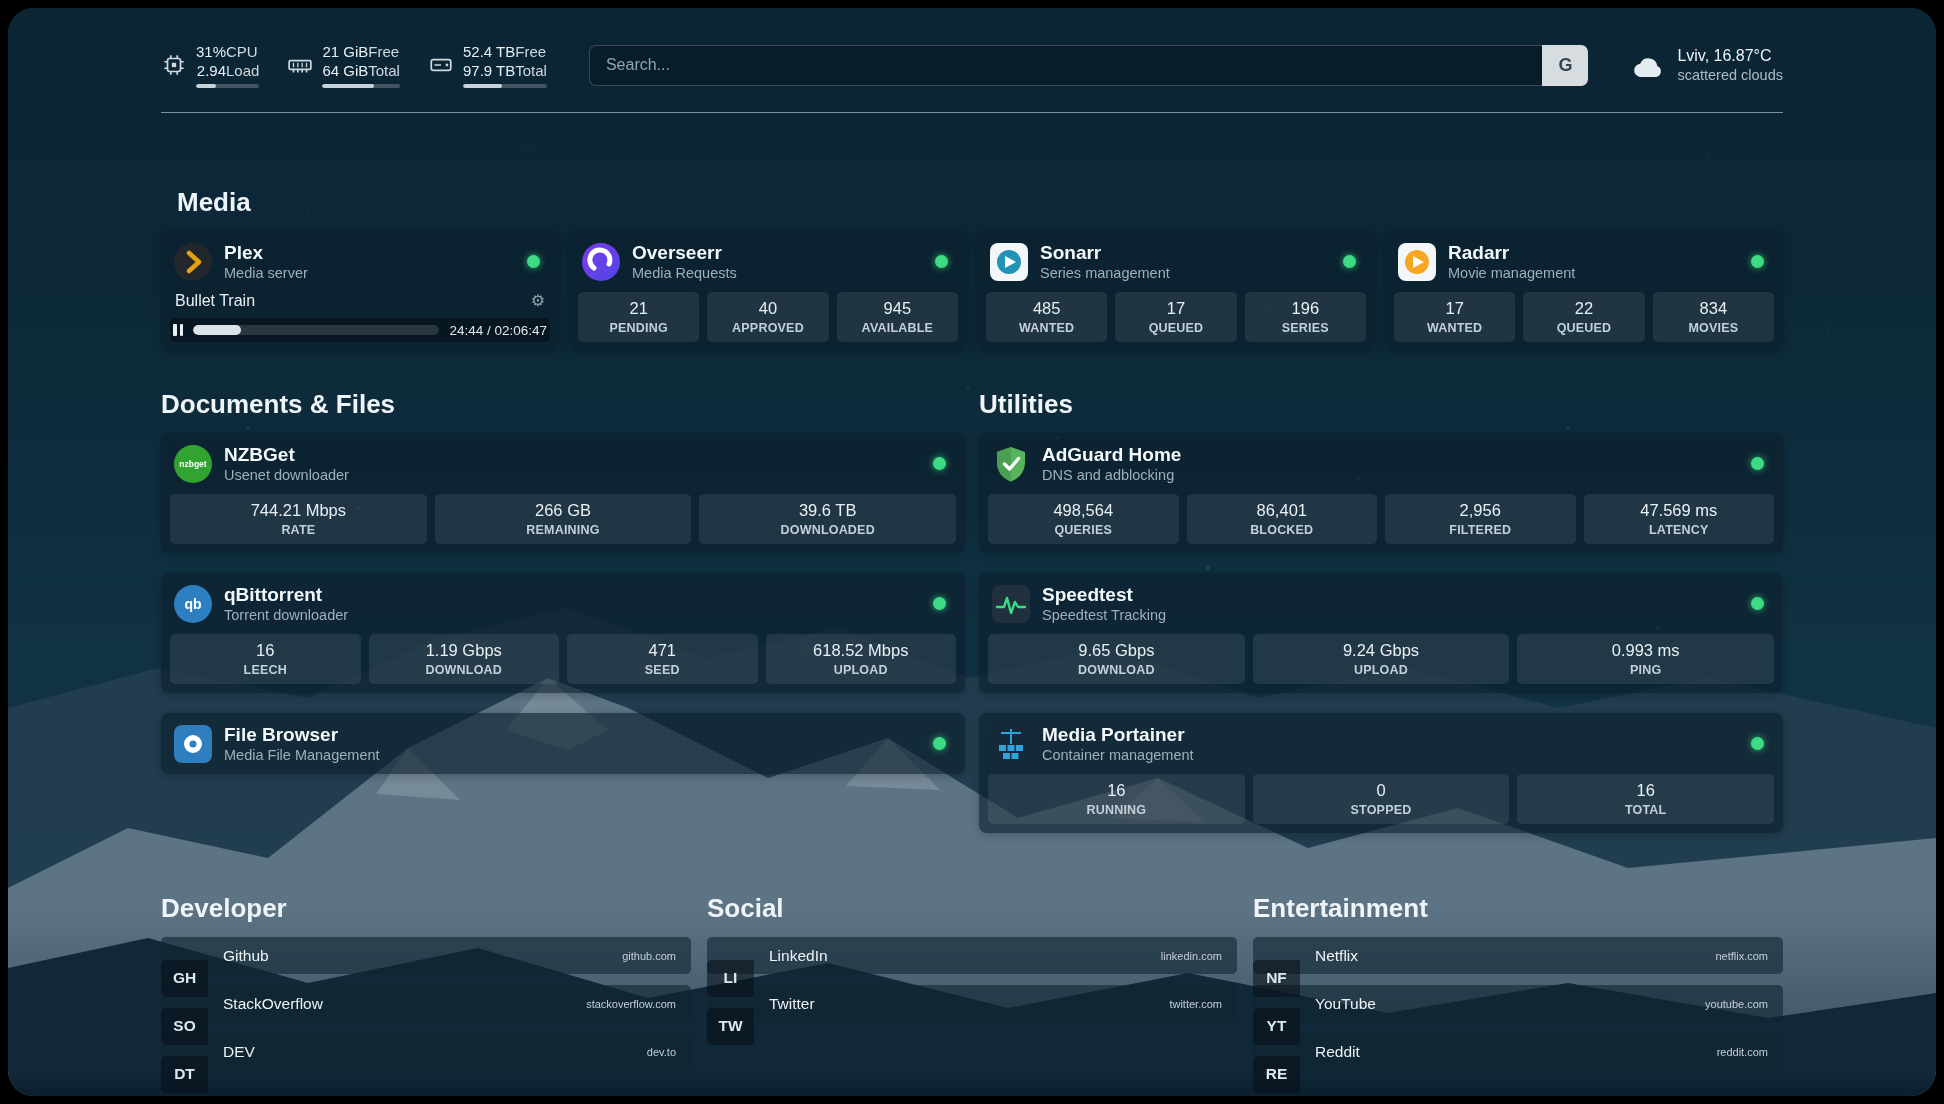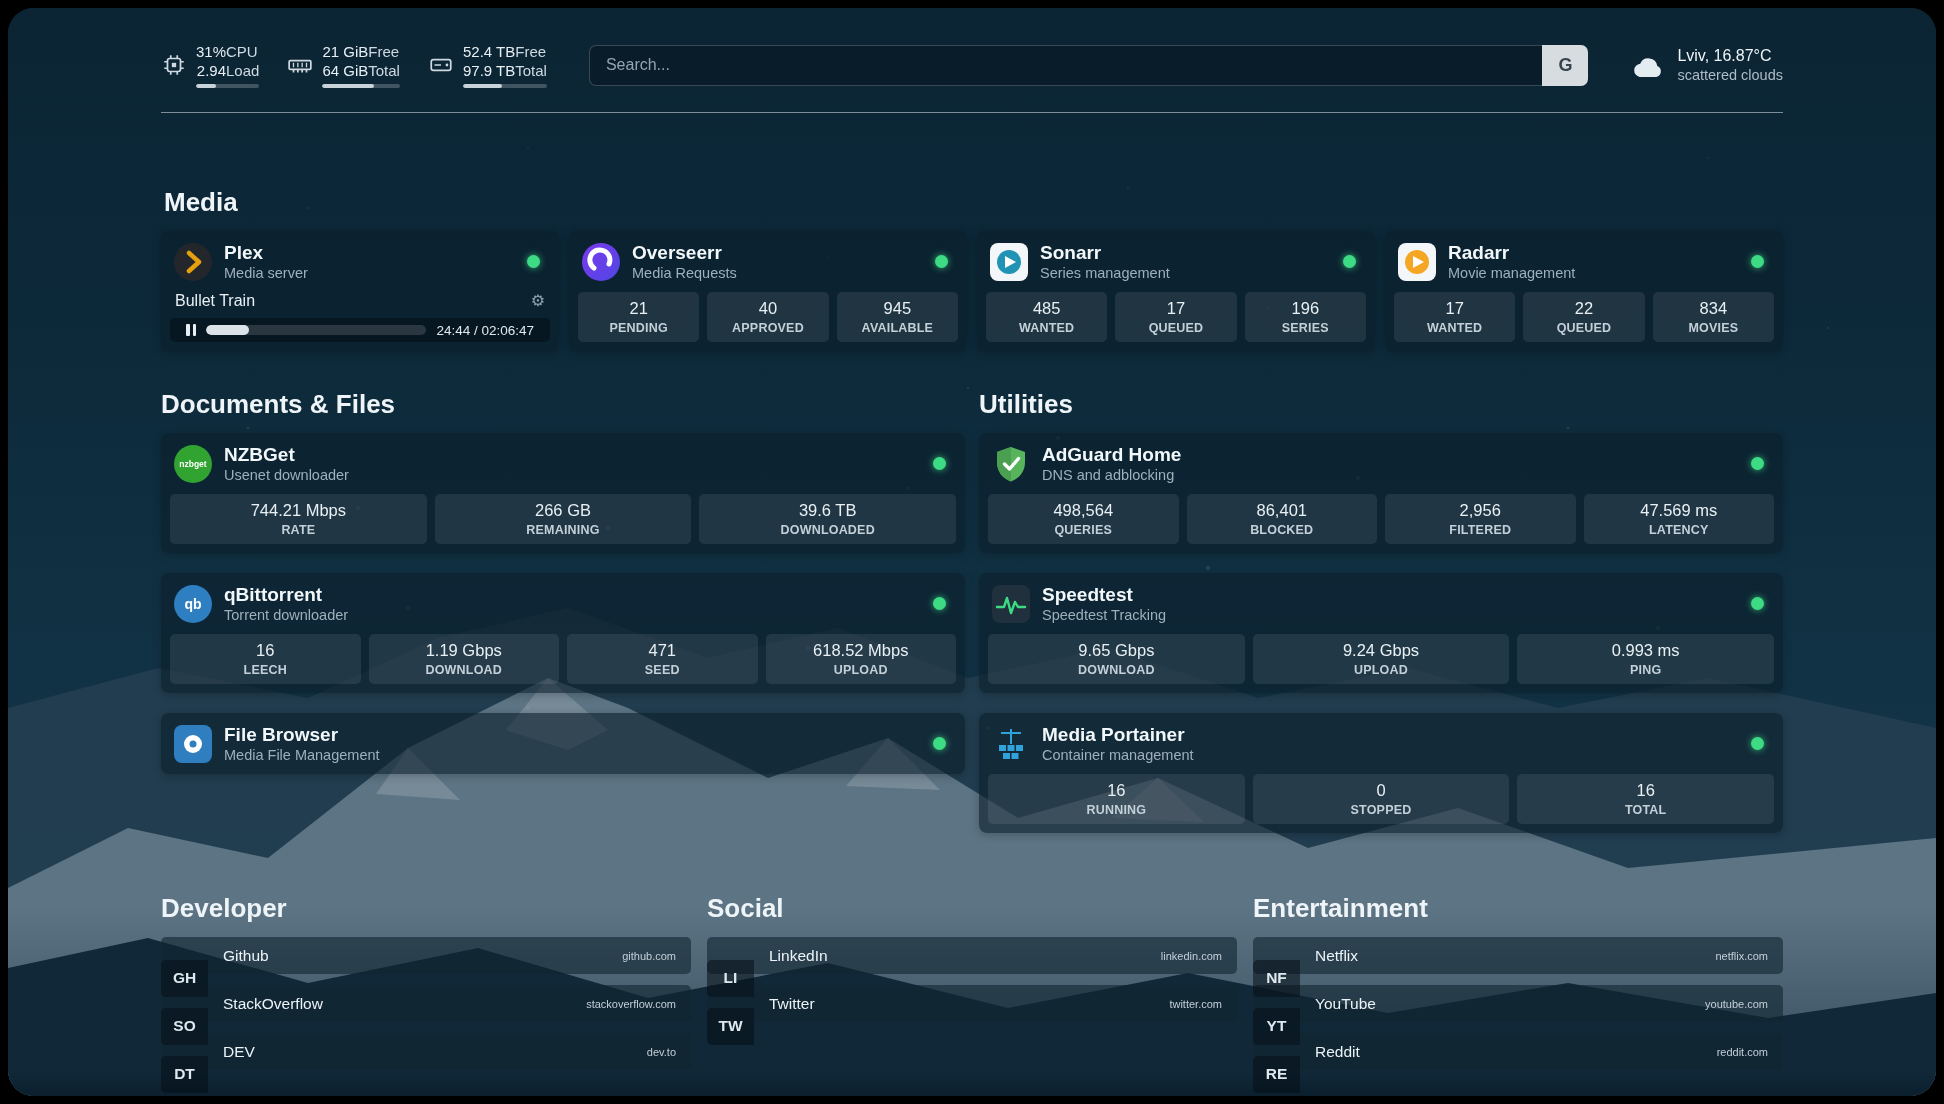--- a/index.html
+++ b/index.html
@@ -32,21 +32,21 @@
 
   .weather { display: flex; align-items: center; gap: 11px; }
   .weather svg { width: 36px; height: 28px; }
   .weather .loc { color: #eef4f7; font-size: 16px; line-height: 20px; }
   .weather .cond { color: #aebcc5; font-size: 14.5px; line-height: 18px; }
 
   .divider { margin-top: 24px; border-bottom: 1.5px solid rgba(220,230,236,0.55); }
 
   
   .sec-title { color: #eef4f7; font-size: 26px; font-weight: 700; line-height: 30px; }
-  .media-title { margin: 74px 3px 14px; }
+  .media-title { margin: 74px 16px 14px; }
 
   .media-grid { display: grid; grid-template-columns: repeat(4, 1fr); gap: 10px; }
   .card { background: rgba(12,31,44,0.62); border-radius: 8px; padding: 9px;
           display: flex; flex-direction: column; box-shadow: 0 2px 10px rgba(0,0,0,0.22); }
   .card-head { display: flex; align-items: center; gap: 12px; padding: 2px 4px; cursor: pointer; }
   .svc-icon { width: 38px; height: 38px; flex: 0 0 38px; }
   .svc-icon svg { width: 100%; height: 100%; display: block; }
   .svc-text { display: flex; flex-direction: column; gap: 2px; }
   .svc-title { color: #f2f7fa; font-size: 19px; font-weight: 700; line-height: 21px; }
   .svc-sub { color: #9db0bb; font-size: 14.5px; line-height: 16px; }
@@ -56,21 +56,21 @@
   .stats { display: flex; gap: 8px; margin-top: auto; padding-top: 9px; }
   .stat { flex: 1; background: rgba(255,255,255,0.085); border-radius: 5px; padding: 7px 4px;
           text-align: center; display: flex; flex-direction: column; gap: 3px; justify-content: center; }
   .stat-value { color: #e9f0f4; font-size: 16.5px; line-height: 19px; }
   .stat-label { color: #c3d0d8; font-size: 12.5px; font-weight: 700; letter-spacing: 0.2px; line-height: 14px; }
 
   .plex-track { display: flex; align-items: center; justify-content: space-between;
                 padding: 8px 5px 7px; color: #e9f0f4; font-size: 16px; }
   .gear { color: #8fa1ac; font-size: 16px; cursor: pointer; }
   .plex-player { display: flex; align-items: center; gap: 10px; background: rgba(4,12,18,0.5);
-                 border-radius: 5px; height: 24px; padding: 0 16px; margin-top: auto; }
+                 border-radius: 5px; height: 24px; padding: 0 3px; margin-top: auto; }
   .pause { display: flex; gap: 3px; cursor: pointer; }
   .pause i { width: 3.5px; height: 12px; background: #e8eef2; border-radius: 1px; }
   .ptrack { flex: 1; height: 10px; background: rgba(255,255,255,0.14); border-radius: 5px;
             overflow: hidden; cursor: pointer; }
   .ptrack i { display: block; height: 100%; background: #dbe3e8; border-radius: 5px; }
   .ptime { color: #dfe8ed; font-size: 13.5px; white-space: nowrap; }
 
   .mid-grid { display: grid; grid-template-columns: 1fr 1fr; gap: 14px; margin-top: 38px; align-items: start; }
   .col .sec-title { margin-bottom: 14px; }
   .col .card { margin-bottom: 20px; }

